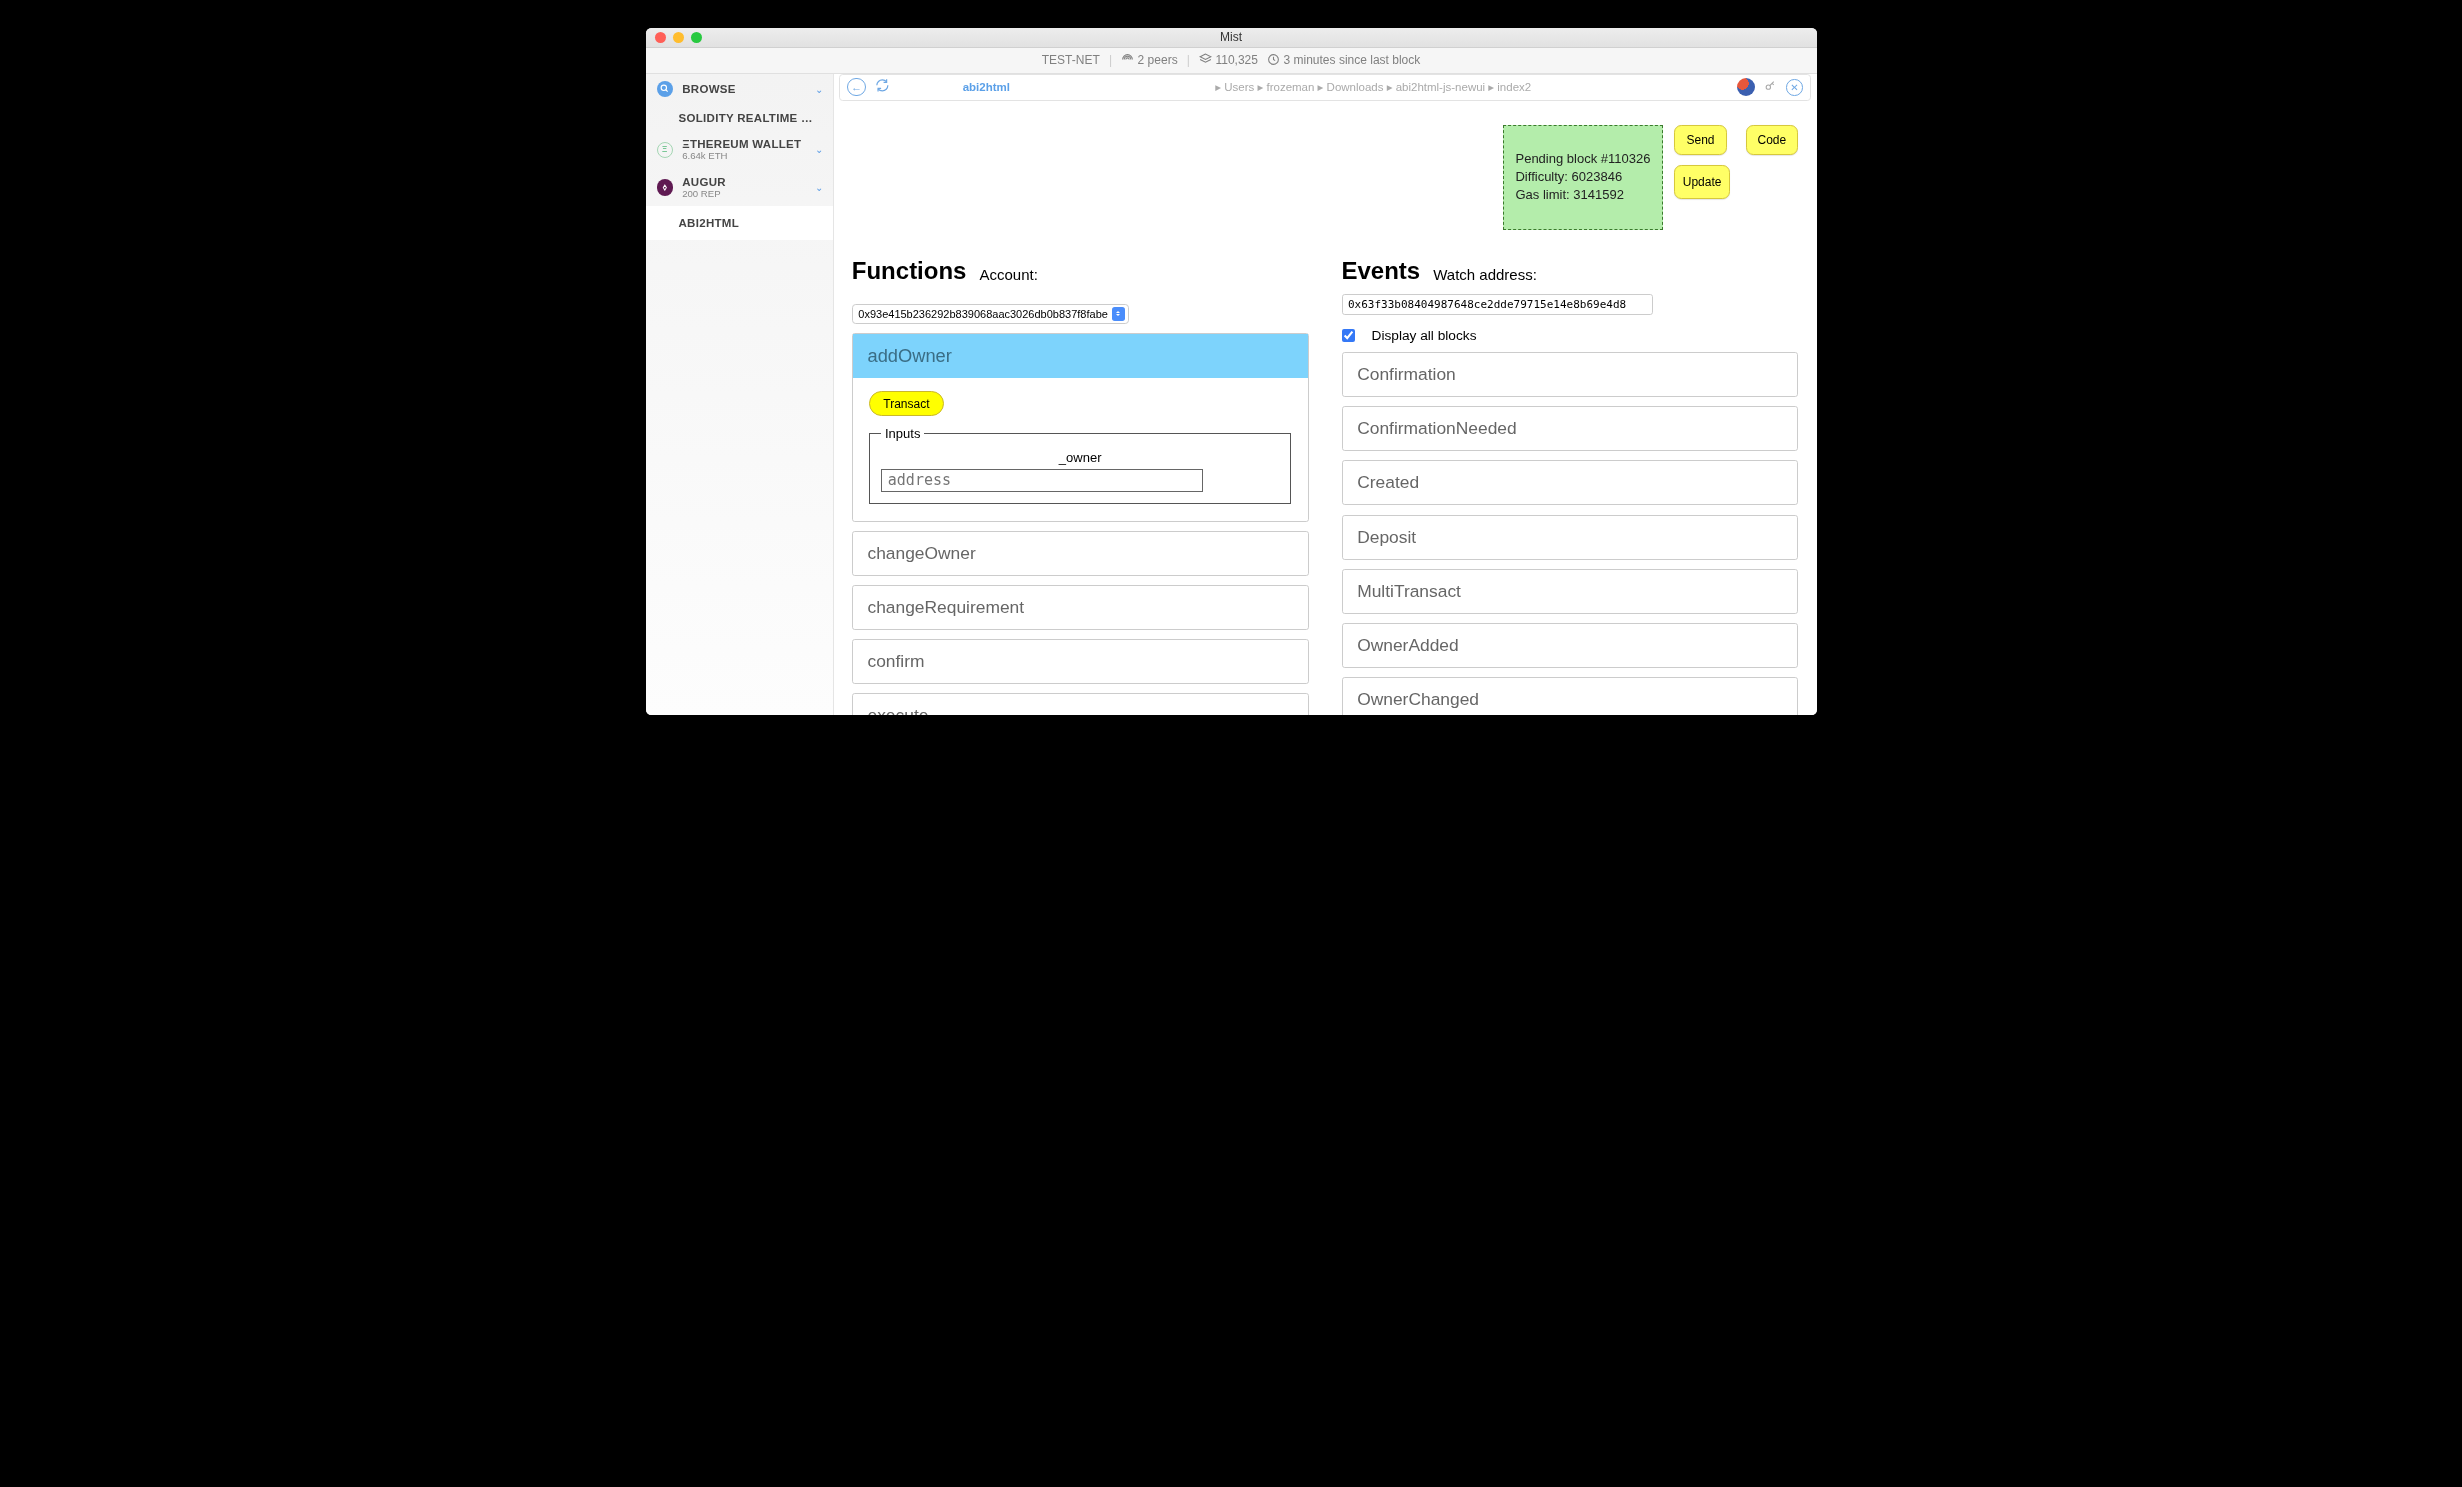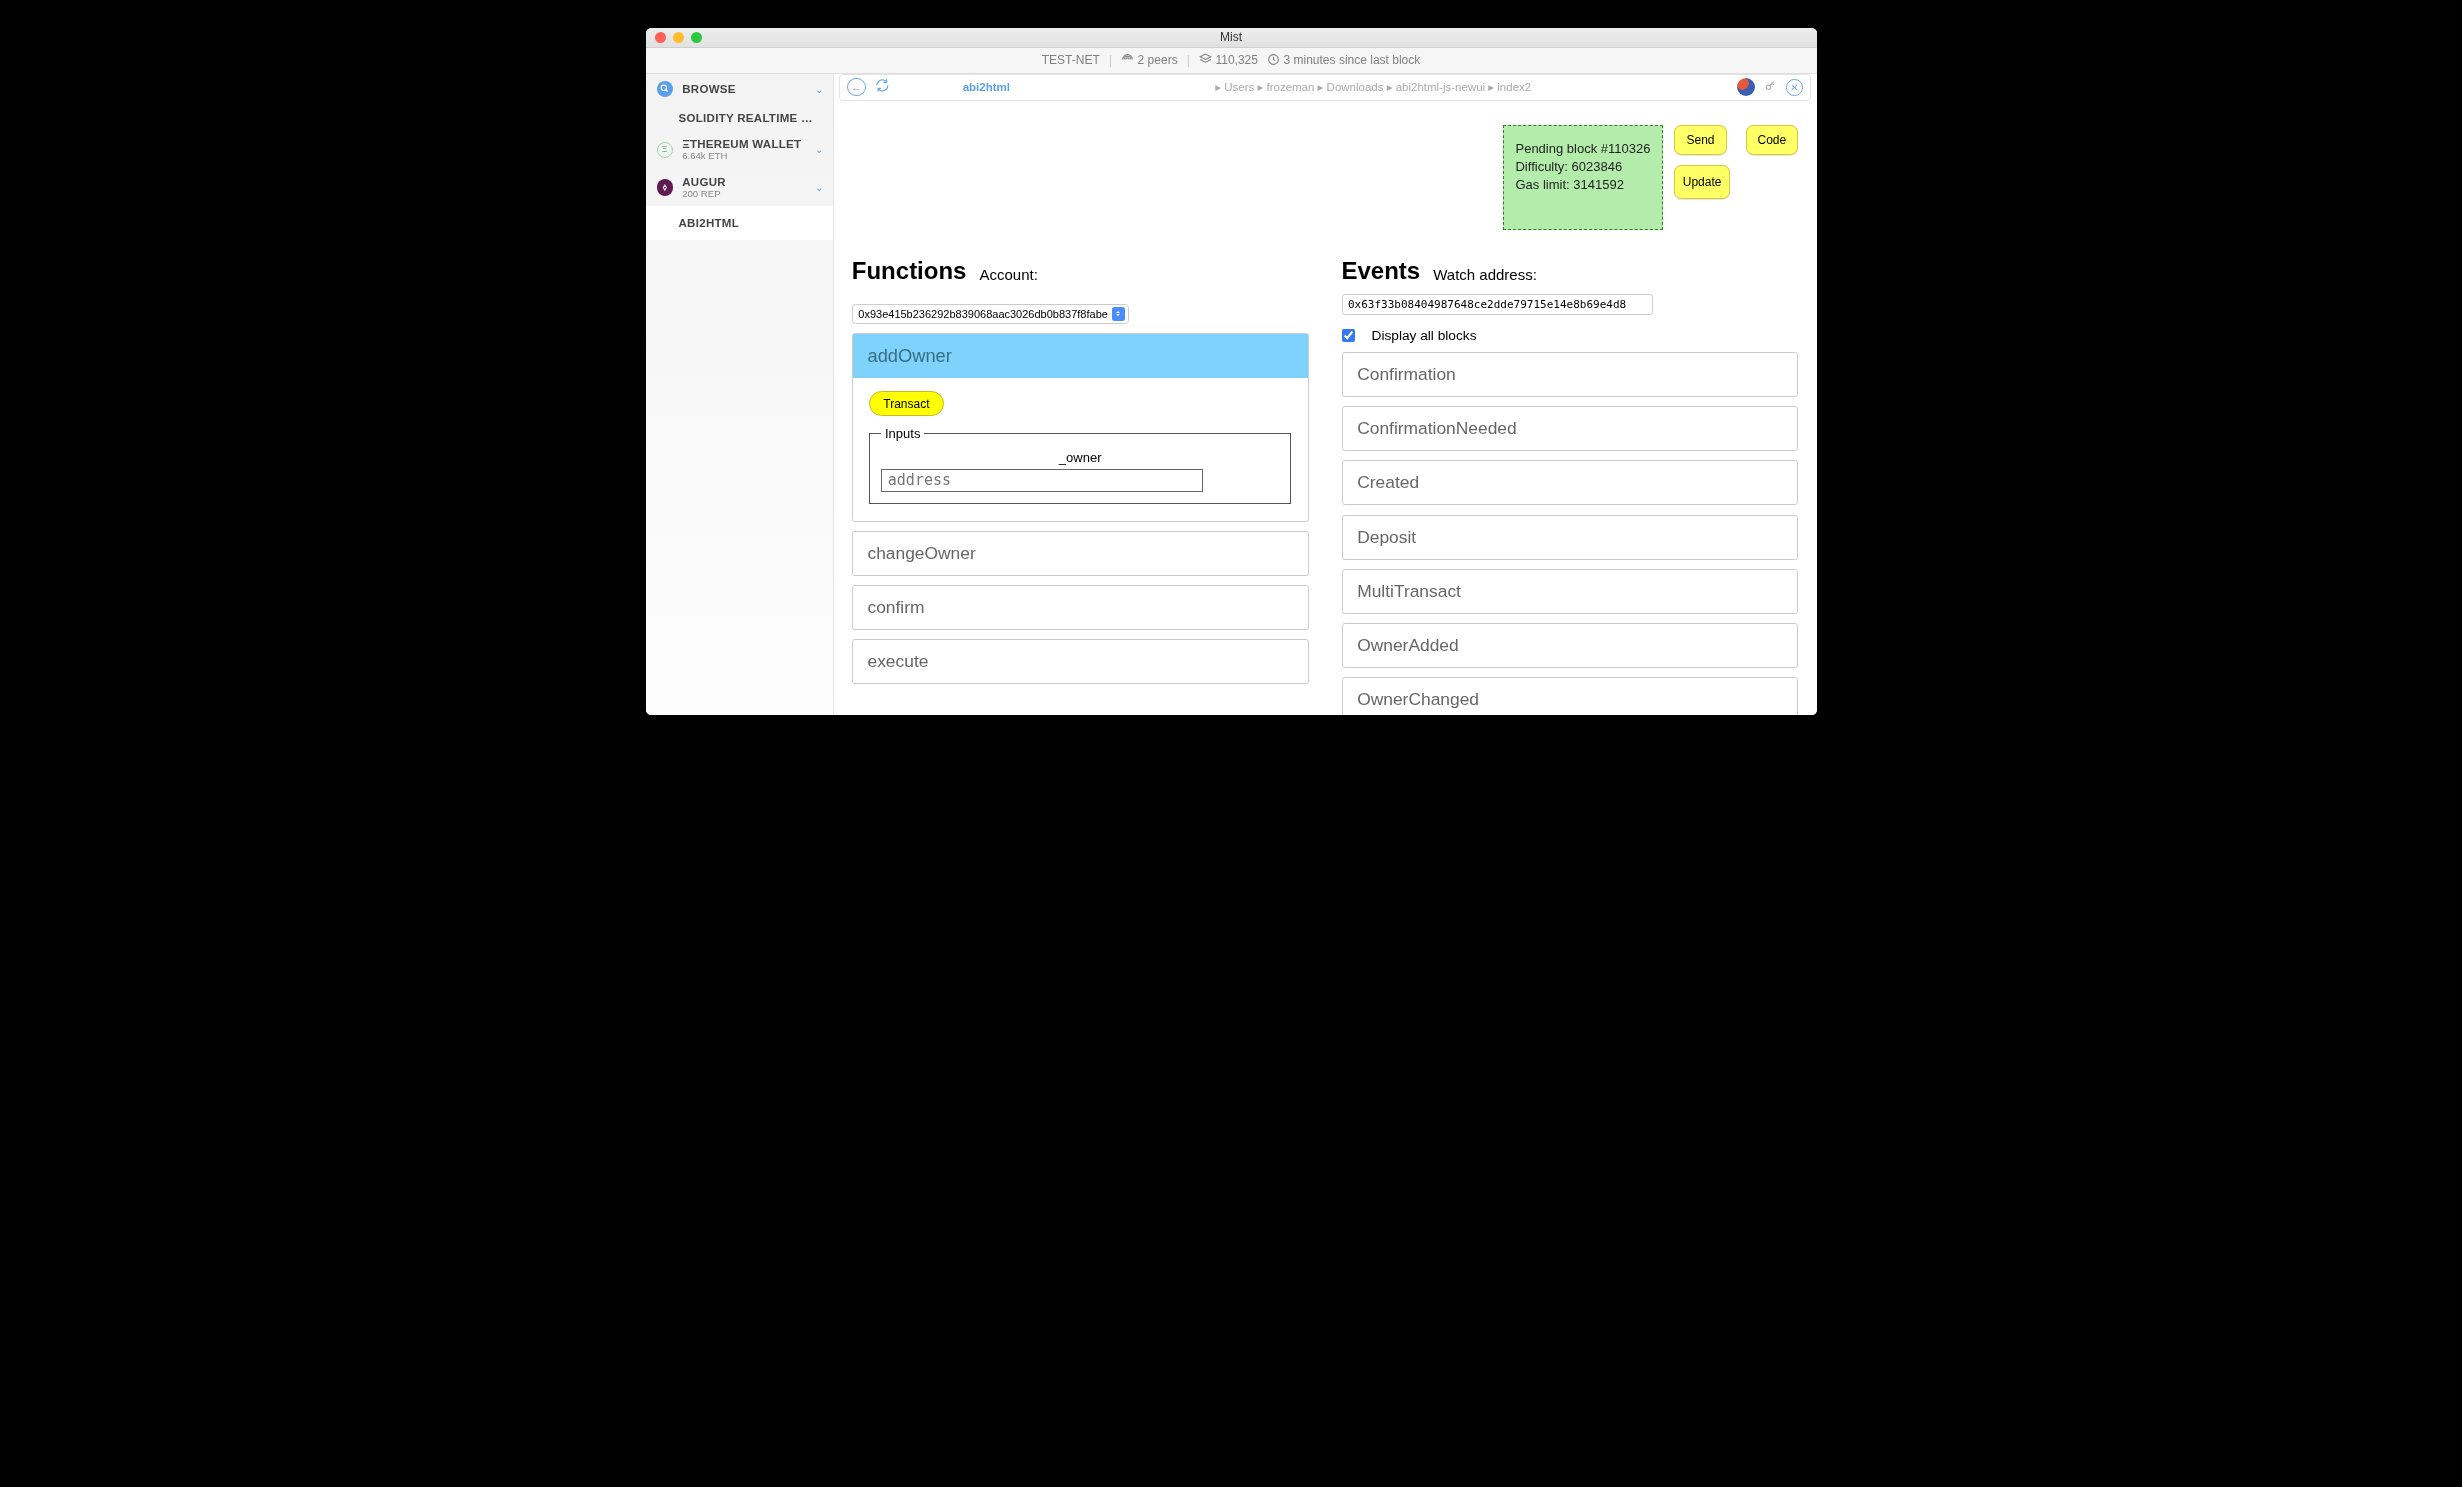--- a/index.html
+++ b/index.html
@@ -104,21 +104,21 @@
 .urlbar .closebtn { width: 16.5px; height: 16.5px; border-radius: 50%; border: 1.4px solid #6fa8e4; color: #6fa8e4; display: flex; align-items: center; justify-content: center; font-size: 10px; }
 
 
 .content { flex: 1; overflow: auto; position: relative; padding: 0 18.3px 18.3px 18.3px; }
 
 
 .topbar { display: flex; justify-content: flex-end; align-items: flex-start; gap: 11px; padding: 18.3px 0 27.5px 0; }
 .pending {
   border: 1.4px dashed #3a7a2c;
   background: #b4edab;
-  padding: 14px 11px;
+  padding: 24px 11px;
   font-size: 13px;
   line-height: 1.4;
   color: #222;
   width: 160px;
   height: 105px;
 }
 .btncol { display: flex; flex-direction: column; gap: 9.2px; }
 .btnrow { display: flex; gap: 19px; }
 .ybtn {
   background: #ffff66;
@@ -319,20 +319,23 @@
                   <div class="inplabel">_owner</div>
                   <input class="addr-input" placeholder="address" style="">
                 </fieldset>
               </div>
             </div>
 
             <div class="panel">
                 <div class="phead">changeOwner</div>
               </div>
             <div class="panel">
+                <div class="phead">changeRequirement</div>
+              </div>
+            <div class="panel">
                 <div class="phead">confirm</div>
               </div>
             <div class="panel">
                 <div class="phead">execute</div>
               </div>
           </div>
 
           <div class="col">
             <div class="toprow">
               <h1>Events</h1>

